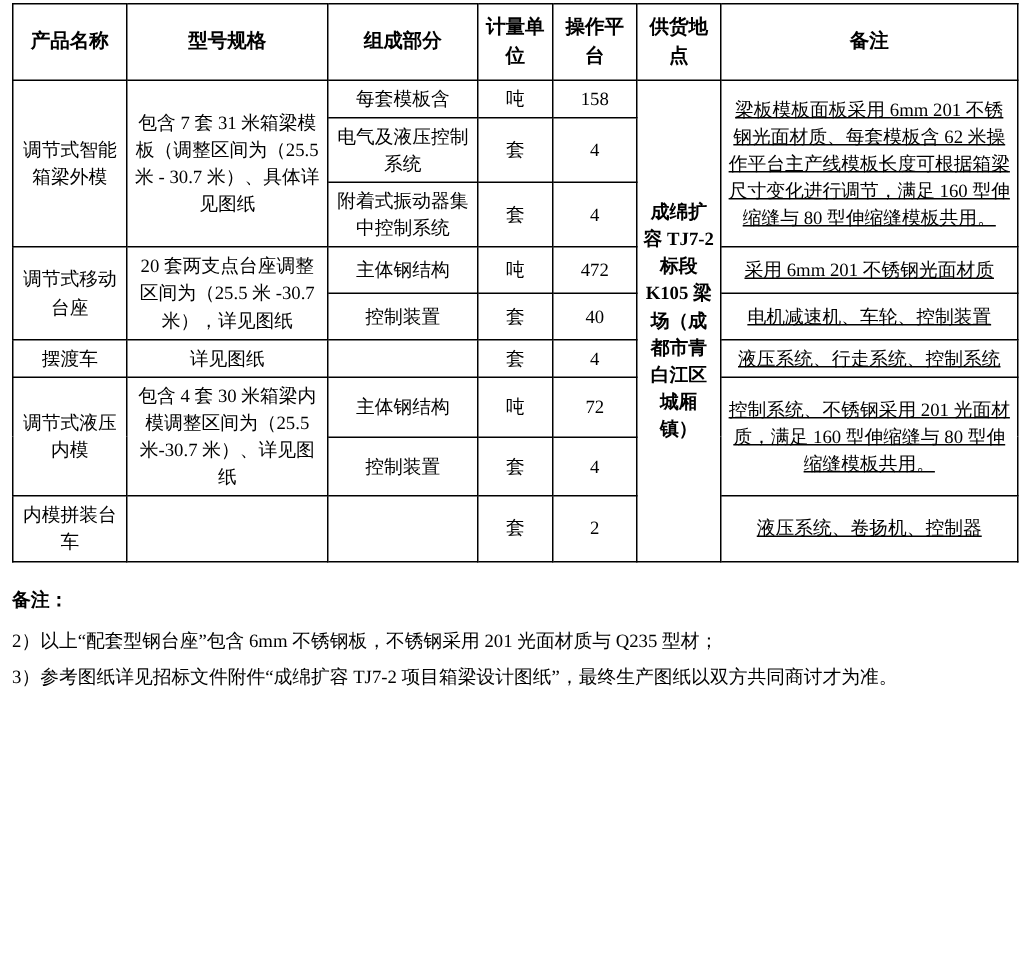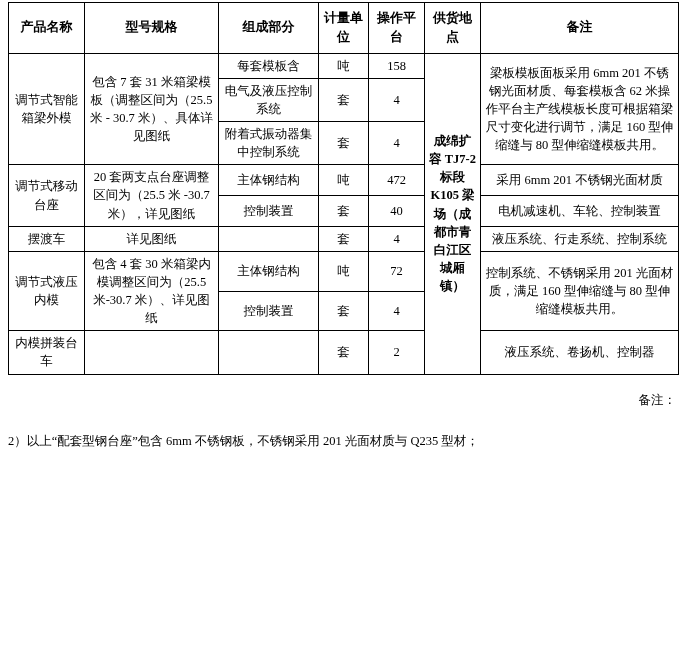--- a/index.html
+++ b/index.html
@@ -44,20 +44,21 @@
   td.name {
     text-align: center;
     padding-left: 6px;
     padding-right: 6px;
   }
   td.remark {
     text-align: left;
     padding-left: 6px;
     padding-right: 6px;
     line-height: 1.5;
+    text-decoration: underline;
   }
   td.place {
     text-align: center;
     line-height: 1.5;
     padding-left: 2px;
     padding-right: 2px;
     font-weight: bold;
   }
   td.model {
     text-align: center;
@@ -65,23 +66,22 @@
     padding-left: 6px;
     padding-right: 6px;
   }
   .notes {
     margin-top: 14px;
     width: 668px;
     font-size: 12.5px;
     line-height: 1.85;
   }
   .notes .title {
-    font-weight: normal;
-    margin-bottom: 18px;
-    text-align: right;
+    font-weight: bold;
+    margin-bottom: 4px;
   }
   .notes p {
     margin: 0 0 1px 0;
     text-indent: 0;
   }
 </style>
 </head>
 <body>
 
 <div class="page">
@@ -170,16 +170,17 @@
           <td>2</td>
           <td class="remark" rowspan="1">液压系统、卷扬机、控制器</td>
         </tr>
       </tbody>
   </table>
 
   <div class="notes">
     <div class="title">备注：</div>
     <div id="notes-list">
         <p>2）以上“配套型钢台座”包含 6mm 不锈钢板，不锈钢采用 201 光面材质与 Q235 型材；</p>
+        <p>3）参考图纸详见招标文件附件“成绵扩容 TJ7-2 项目箱梁设计图纸”，最终生产图纸以双方共同商讨才为准。</p>
       </div>
   </div>
 
 </div>
 
 </body></html>

